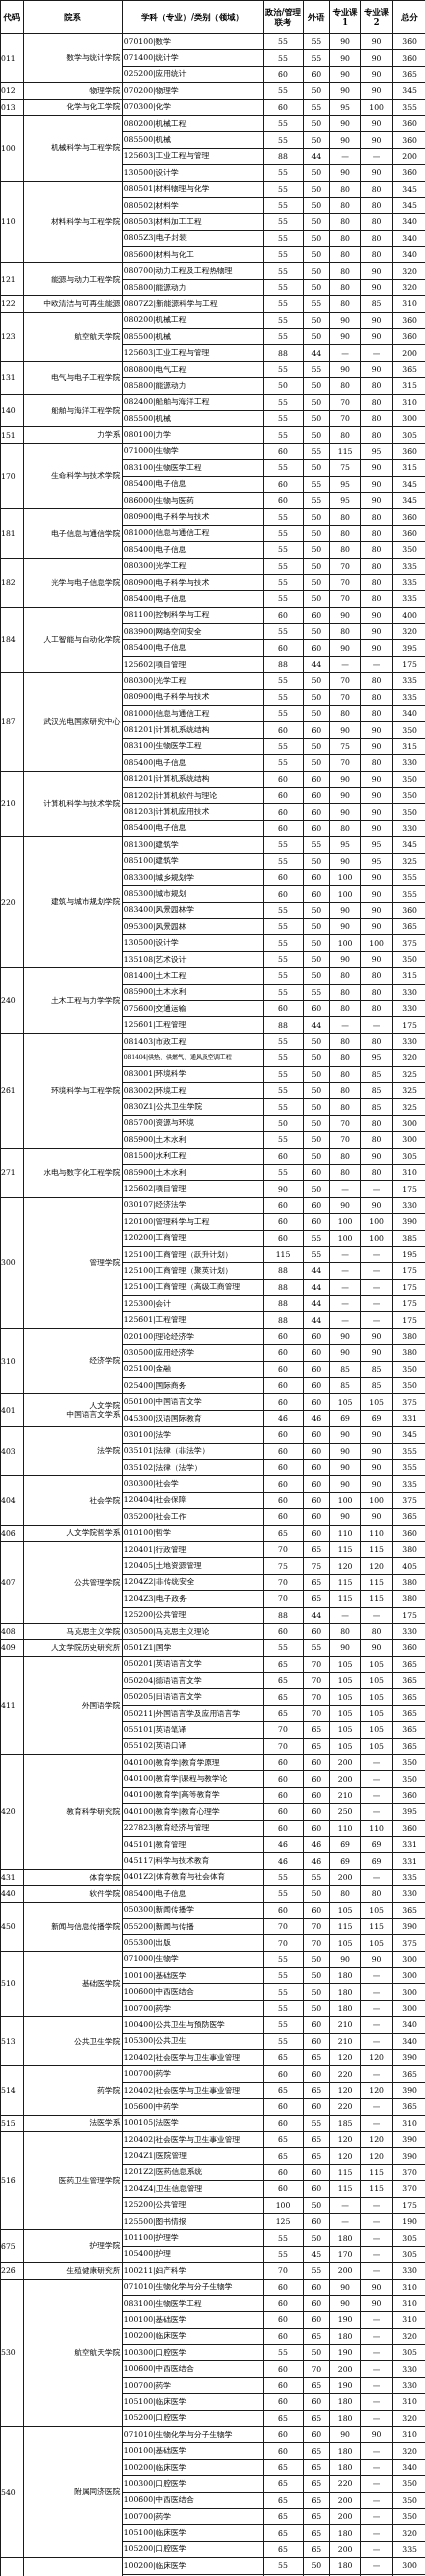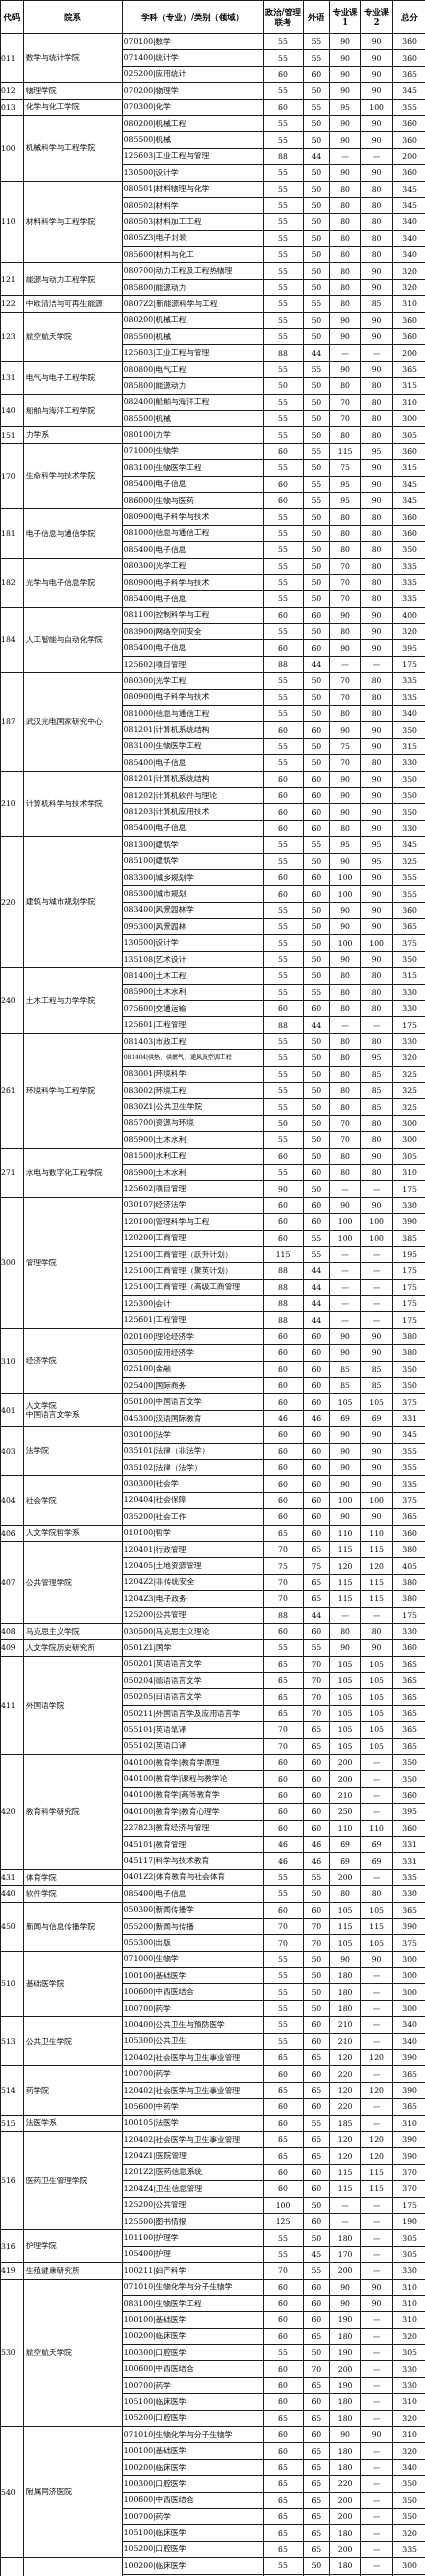--- a/index.html
+++ b/index.html
@@ -4,21 +4,21 @@
 <style>
   html,body{margin:0;padding:0;background:#ffffff;}
   body{width:425px;font-family:"DejaVu Serif","Liberation Serif",serif;color:#000;}
   .table-wrap{width:425px;}
   table{border-collapse:collapse;table-layout:fixed;width:425px;border:1.2px solid #1a1a1a;}
   th,td{border:0.6px solid #1a1a1a;overflow:hidden;}
   thead th{height:32px;font-size:8.3px;font-weight:bold;text-align:center;vertical-align:middle;
            line-height:1.25;padding:0 0.6px;background:#fff;}
   tbody td{height:15.4px;font-size:7.7px;vertical-align:middle;background:#fff;}
   td.code{padding:0;}
-  td.dept{text-align:left;padding:0 1.2px 0 2.4px;white-space:pre-line;line-height:1.25;margin-left:36px;}
+  td.dept{text-align:right;padding:0 1.2px 0 2.4px;white-space:pre-line;line-height:1.25;margin-left:36px;}
   td.major{text-align:left;padding:0 0.6px 0 1.2px;white-space:nowrap;}
   td.major.tight{font-size:6.2px;letter-spacing:-0.2px;}
   td.score{text-align:center;padding:0;white-space:nowrap;}
 </style>
 </head>
 <body>
 
 <div class="table-wrap">
   <table>
     <colgroup>
@@ -1191,39 +1191,39 @@
         </tr>
         <tr>
           <td class="major">125500|图书情报</td>
           <td class="score">125</td>
           <td class="score">60</td>
           <td class="score">—</td>
           <td class="score">—</td>
           <td class="score">190</td>
         </tr>
         <tr>
-          <td rowspan="2" class="code">316</td>
+          <td rowspan="2" class="code">675</td>
           <td rowspan="2" class="dept">护理学院</td>
           <td class="major">101100|护理学</td>
           <td class="score">55</td>
           <td class="score">50</td>
           <td class="score">180</td>
           <td class="score">—</td>
           <td class="score">305</td>
         </tr>
         <tr>
           <td class="major">105400|护理</td>
           <td class="score">55</td>
           <td class="score">45</td>
           <td class="score">170</td>
           <td class="score">—</td>
           <td class="score">305</td>
         </tr>
         <tr>
-          <td rowspan="1" class="code">419</td>
+          <td rowspan="1" class="code">226</td>
           <td rowspan="1" class="dept">生殖健康研究所</td>
           <td class="major">100211|妇产科学</td>
           <td class="score">70</td>
           <td class="score">55</td>
           <td class="score">200</td>
           <td class="score">—</td>
           <td class="score">330</td>
         </tr>
         <tr>
           <td rowspan="9" class="code">530</td>

